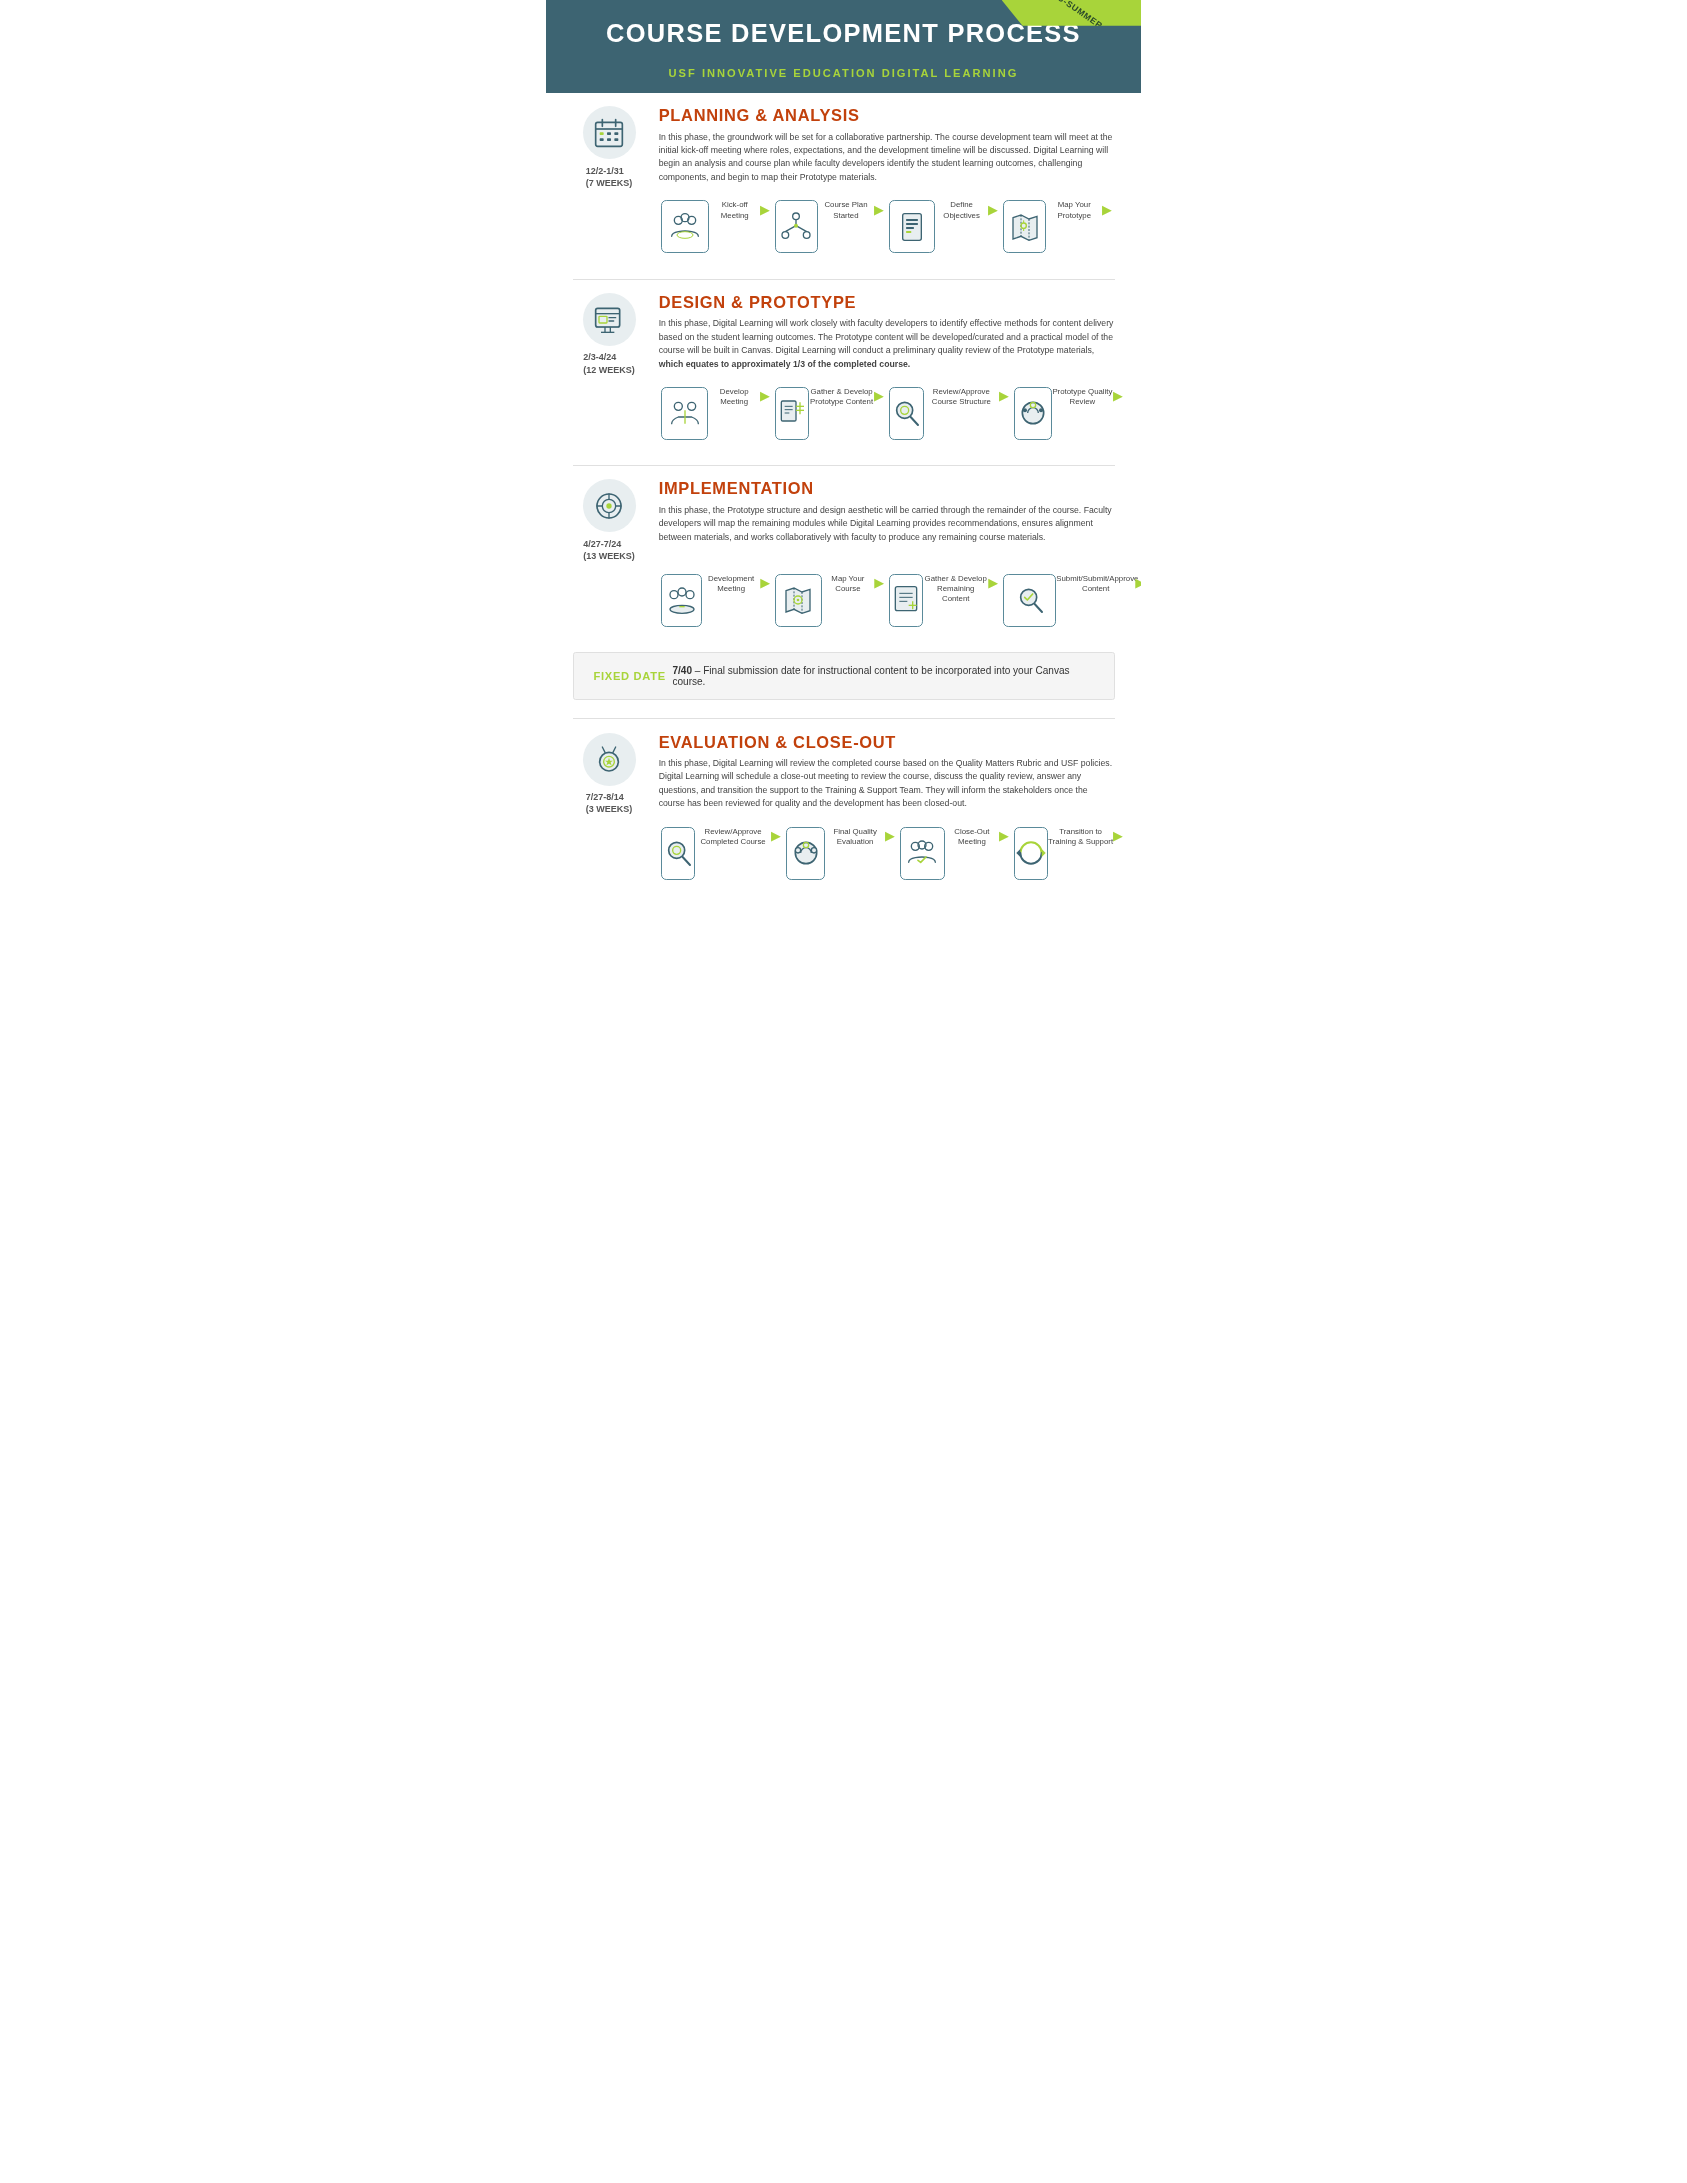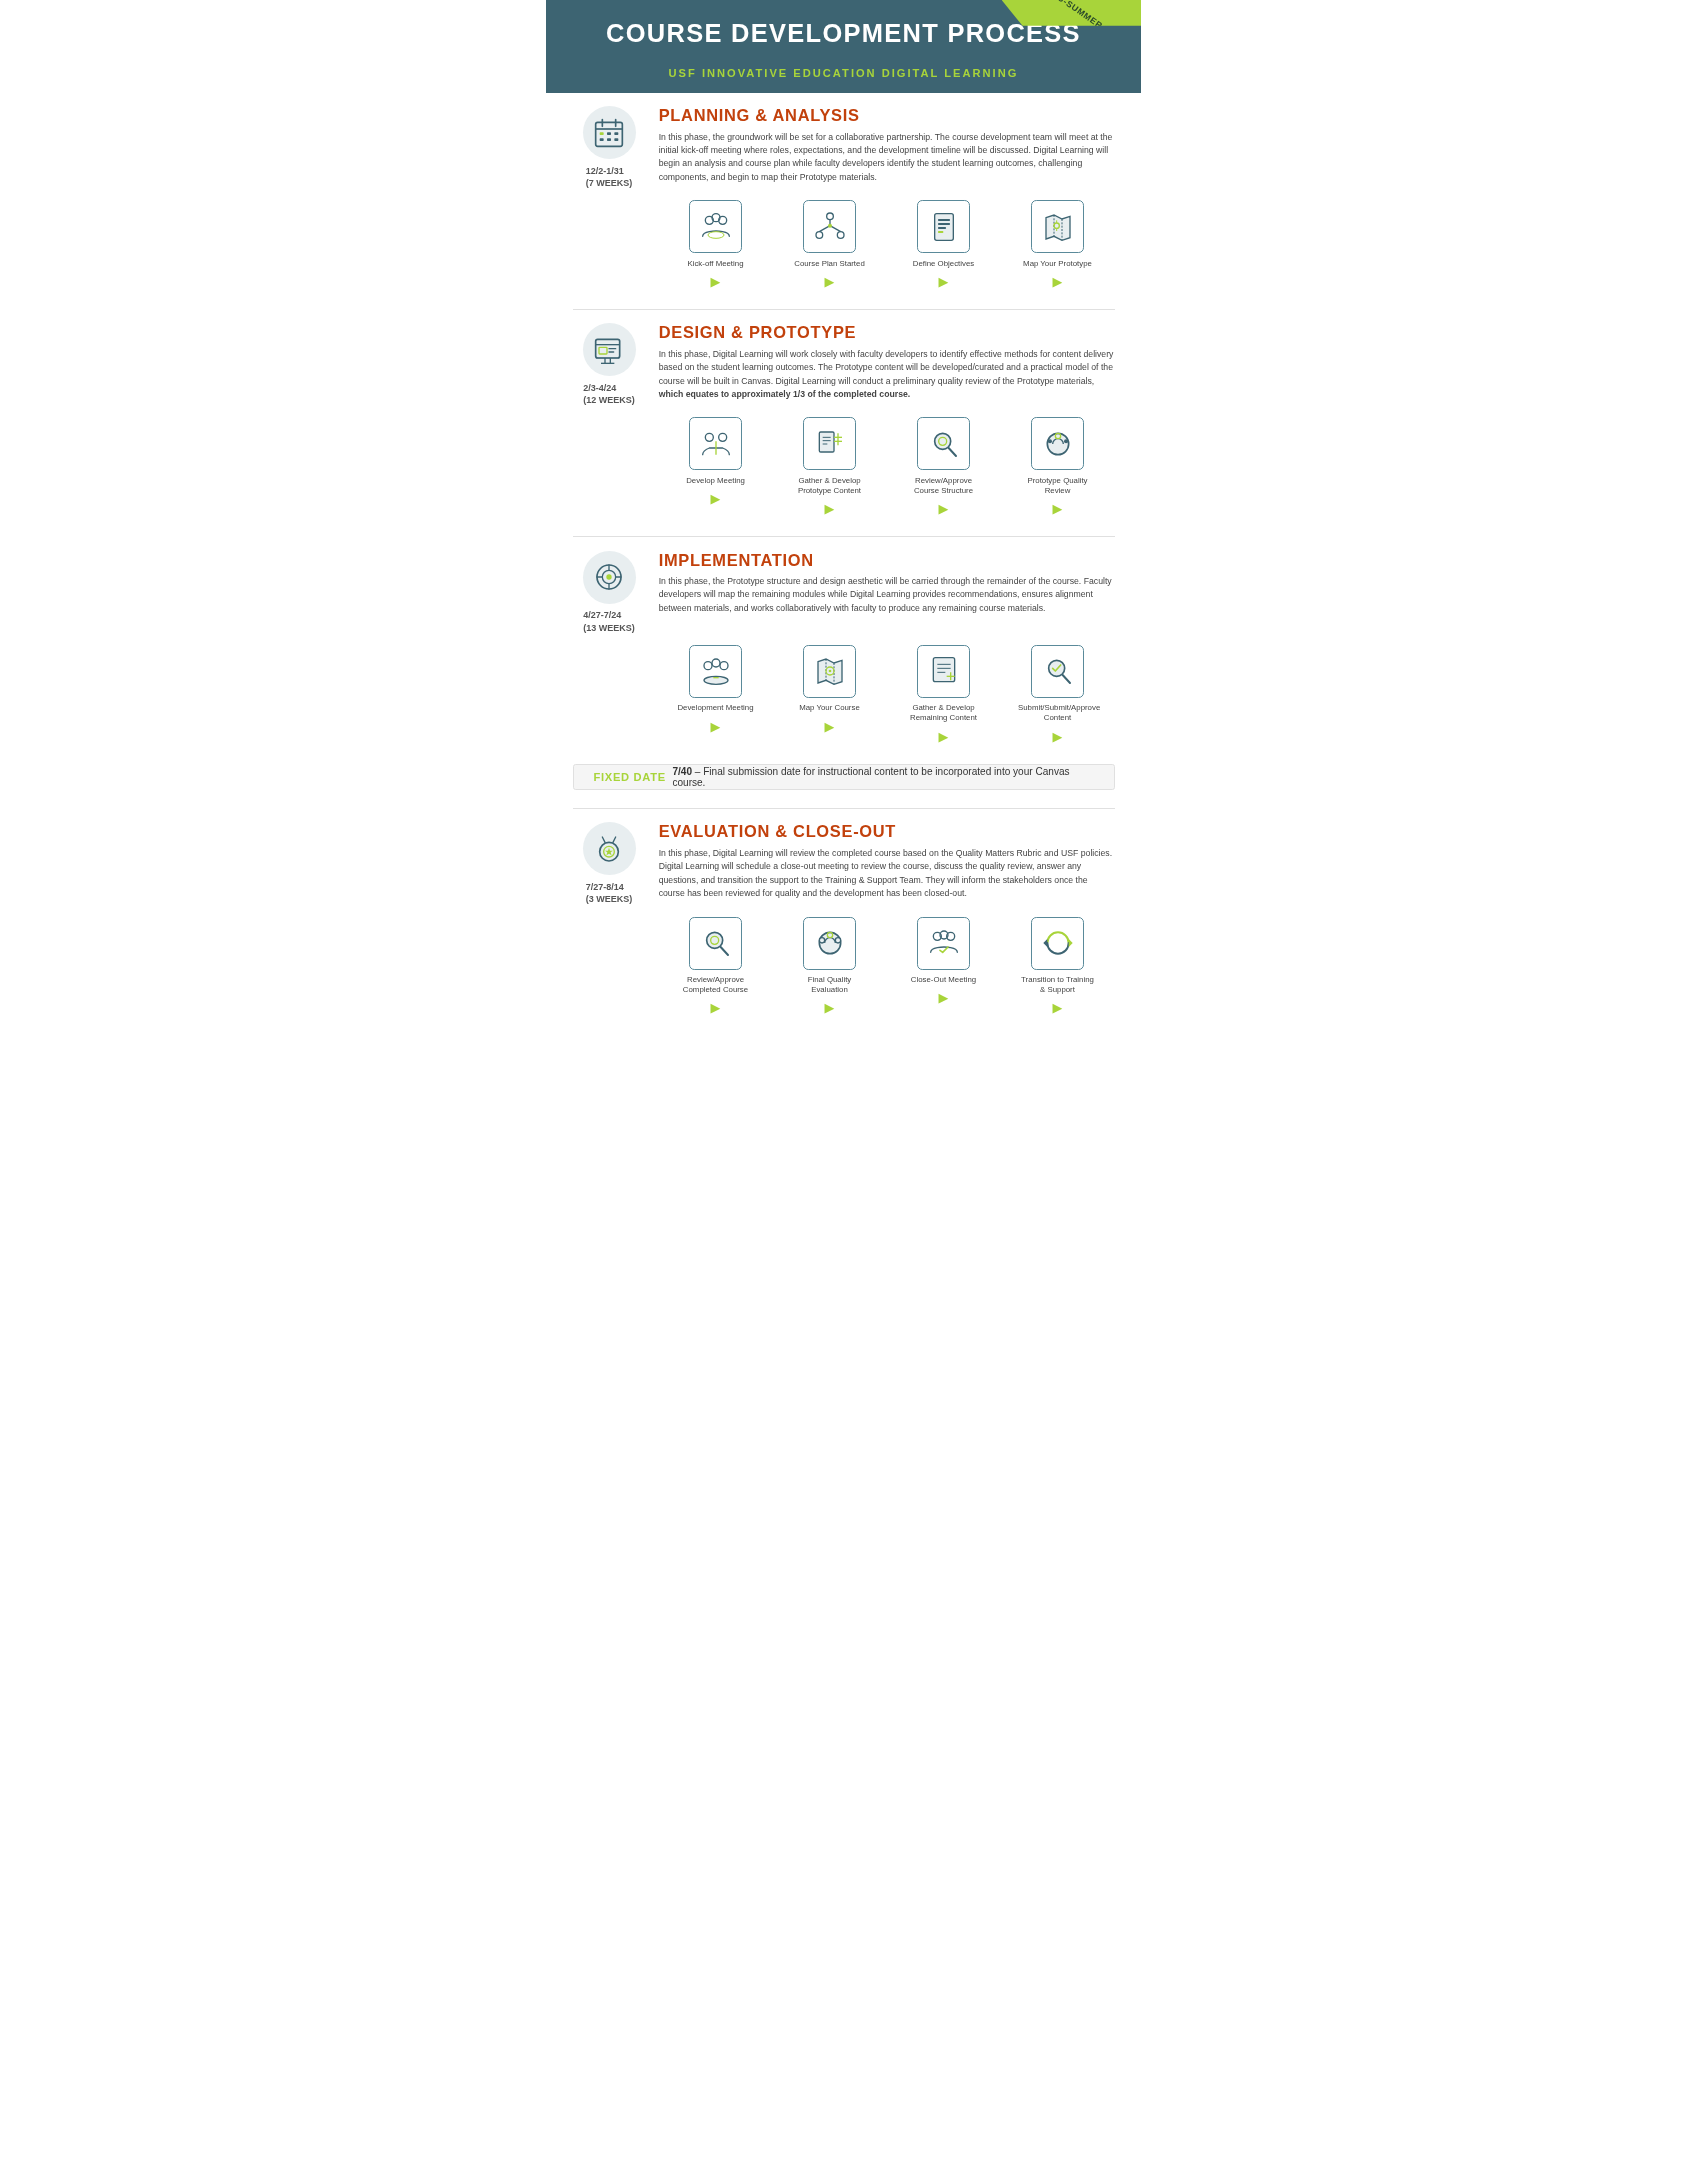--- a/index.html
+++ b/index.html
@@ -129,22 +129,22 @@
     .steps-row {
       display: flex;
       gap: 0;
       margin-left: 86px;
       flex-wrap: nowrap;
     }
 
     .step {
       flex: 1;
       display: flex;
-      flex-direction: column;
-      align-items: center;
+      flex-direction: row;
+      align-items: flex-start;
       text-align: center;
       padding: 0 2.6px;
     }
 
     .step-icon {
       width: 53px;
       height: 53px;
       border: 1.3px solid #5a8a9a;
       border-radius: 5.3px;
       display: flex;
@@ -175,21 +175,21 @@
       border: none;
       border-top: 1.3px solid #e0e0e0;
       margin: 13.2px 0;
     }
 
     
     .fixed-date-section {
       background: #f5f5f5;
       border: 1.3px solid #e0e0e0;
       border-radius: 2.6px;
-      padding: 1px 20px;
+      padding: 12px 20px;
       margin: 13.2px 0 18.5px 0;
       display: flex;
       align-items: center;
       gap: 6.6px;
     }
     .fixed-date-label {
       color: #a8d43a;
       font-size: 1.05em;
       font-weight: 900;
       text-transform: uppercase;

